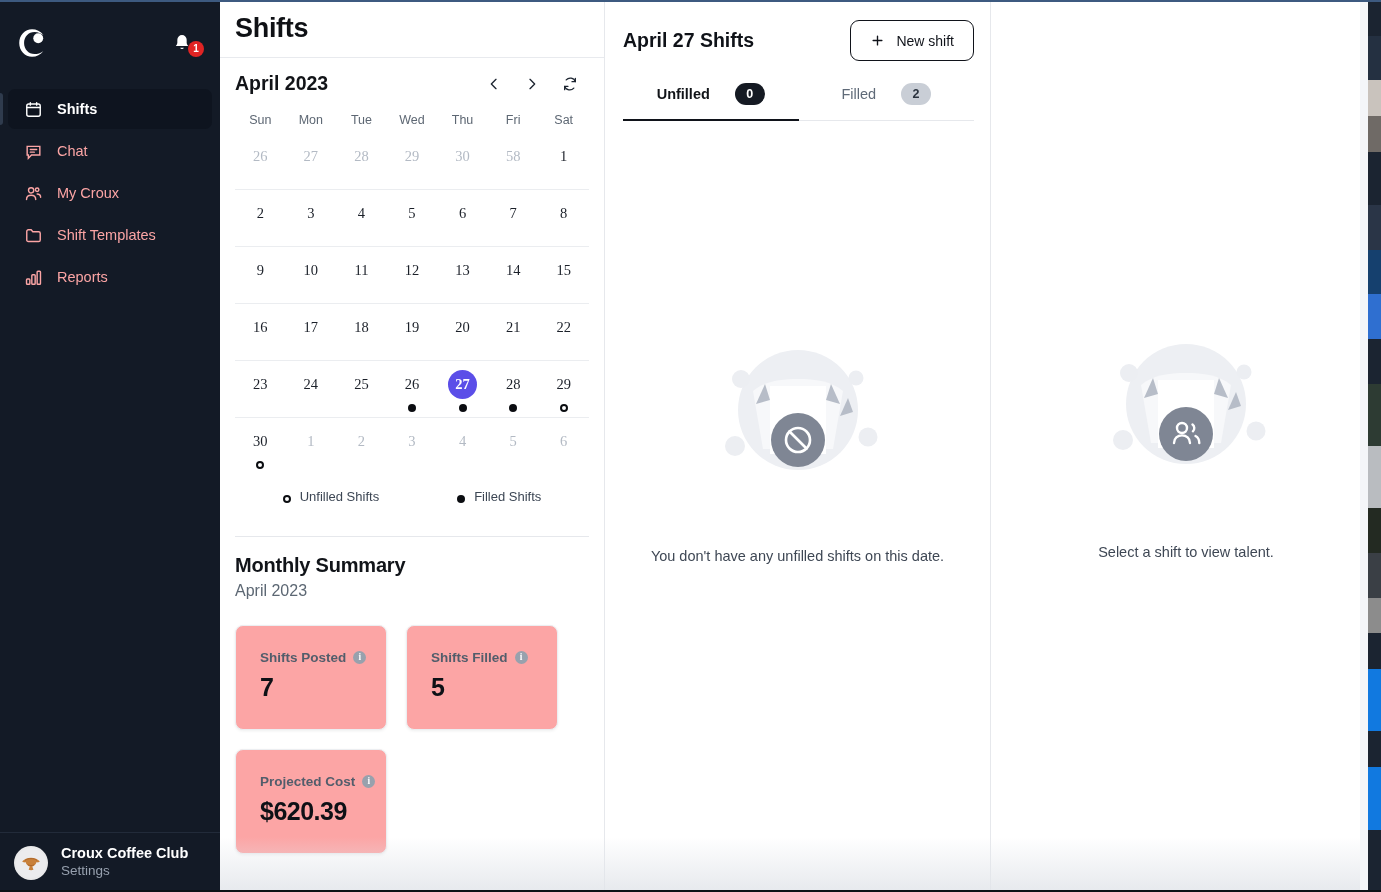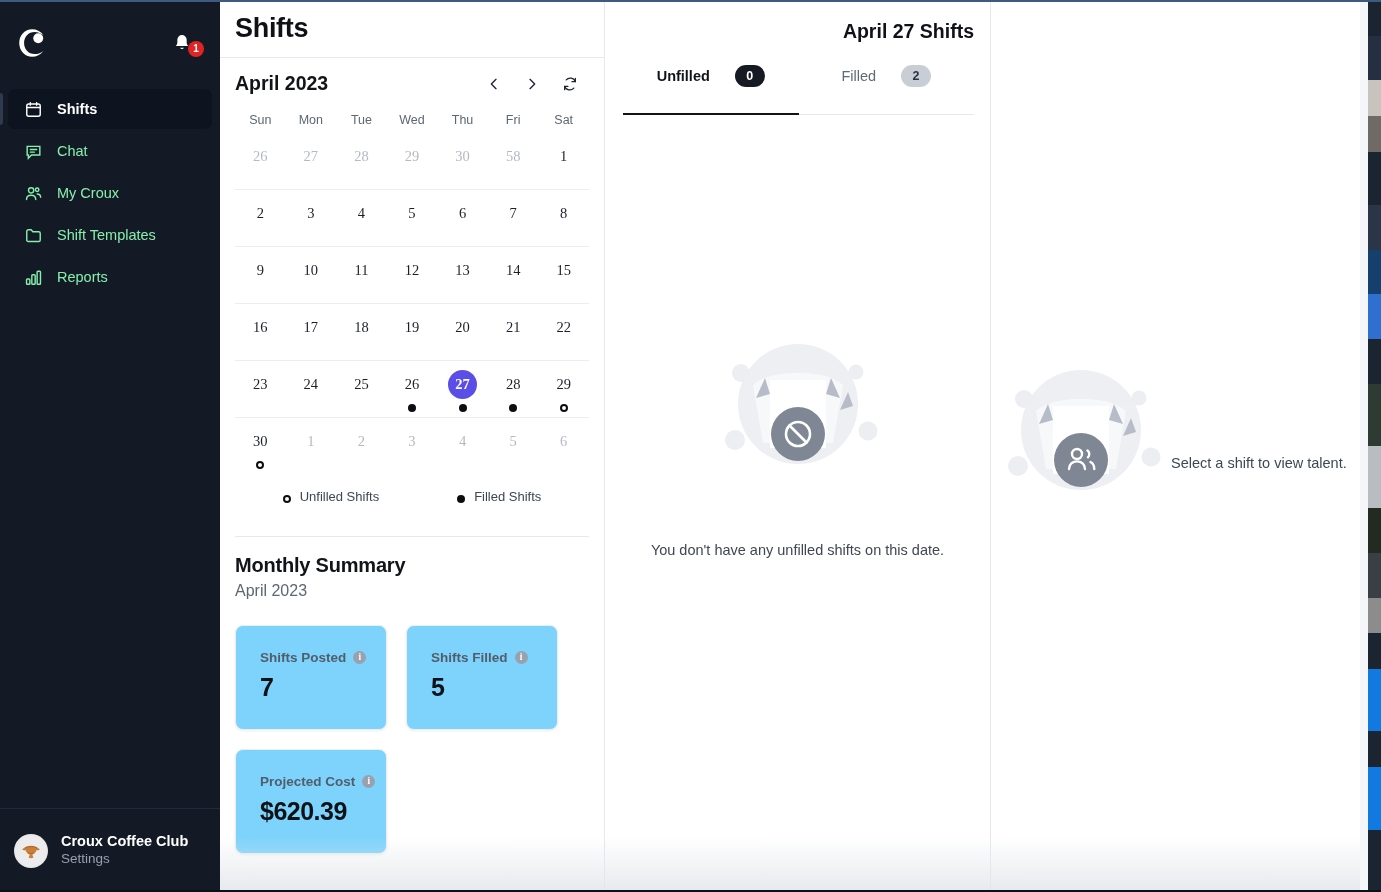--- a/index.html
+++ b/index.html
@@ -67,34 +67,34 @@
     display: flex; align-items: center; justify-content: center;
     padding: 0 4px; line-height: 1;
   }
   .nav { margin-top: 2px; }
   .nav-item {
     position: relative;
     height: 40px; margin: 2px 8px;
     border-radius: 7px;
     display: flex; align-items: center; gap: 14px;
     padding-left: 16px;
-    color: #86efac; cursor: pointer;
+    color: #fca5a5; cursor: pointer;
     font-size: 14.5px;
   }
   .nav-item.active { background: #0e141f; color: #ffffff; font-weight: 700; }
   .nav-item.active::before {
     content: ""; position: absolute; left: -8px; top: 4px;
     width: 3px; height: 32px; background: #2f3b4d; border-radius: 0 3px 3px 0;
   }
   .nav-item svg { width: 19px; height: 19px; flex: 0 0 19px; stroke: currentColor; }
   .nav-label { white-space: nowrap; }
 
   .sb-spacer { flex: 1 1 auto; }
   .sb-footer {
-    height: 84px; border-top: 1px solid #222b3a;
+    height: 60px; border-top: 1px solid #222b3a;
     display: flex; align-items: center; gap: 13px;
     padding: 0 14px; cursor: pointer;
   }
   .avatar {
     width: 34px; height: 34px; border-radius: 50%;
     background: #e9e9ea; flex: 0 0 34px;
     display:flex; align-items:center; justify-content:center;
     overflow: hidden;
   }
   .avatar svg { width: 30px; height: 30px; }
@@ -163,21 +163,21 @@
     border-bottom: 1px solid #e6e8ec;
   }
   .legend-item { display: flex; align-items: center; gap: 9px; font-size: 13px; color: #3c4654; }
 
   .summary { padding: 17px 15px 0 15px; }
   .sum-title { font-size: 20px; font-weight: 700; color: #111419; letter-spacing: -0.2px; }
   .sum-sub { font-size: 16px; color: #5c6773; margin-top: 5px; }
   .cards { display: flex; flex-wrap: wrap; gap: 19px; margin-top: 25px; }
   .card {
     width: 152px; height: 105px;
-    background: #7dd3fc; border: 1px solid #eceef1; border-radius: 8px;
+    background: #fca5a5; border: 1px solid #eceef1; border-radius: 8px;
     box-shadow: 0 1px 3px rgba(20,25,35,0.07);
     padding: 24px 0 0 24px;
   }
   .card-label {
     font-size: 13.5px; color: #525d6b; font-weight: 600;
     display: flex; align-items: center; gap: 7px;
   }
   .info-ico {
     width: 13px; height: 13px; border-radius: 50%;
     background: #98a1ad; color: #fff;
@@ -189,39 +189,39 @@
 
   
   .mid-col {
     width: 386px; flex: 0 0 386px; height: 892px;
     background: #ffffff;
     border-right: 1px solid #e6e8ec;
     display: flex; flex-direction: column;
     position: relative; z-index: 5;
   }
   .mid-head { padding: 20px 16px 0 18px; }
-  .mid-head-row { display: flex; align-items: center; justify-content: flex-end; }
+  .mid-head-row { display: flex; align-items: center; justify-content: space-between; }
   .mid-title { font-size: 19.5px; font-weight: 700; color: #0f1218; }
   .new-shift-btn {
     display: flex; align-items: center; gap: 11px;
     height: 41px; padding: 0 19px;
     border: 1.6px solid #10131a; border-radius: 9px;
     background: #fff; color: #10131a;
     font-size: 14px; font-family: "Liberation Sans", sans-serif;
     cursor: pointer;
   }
   .new-shift-btn svg { width: 15px; height: 15px; stroke: currentColor; }
   .tabs {
     display: flex; margin-top: 22px;
     border-bottom: 1px solid #e6e8ec;
   }
   .tab {
     flex: 1 1 50%;
     display: flex; align-items: center; justify-content: center; gap: 25px;
-    padding-bottom: 26px;
+    padding-bottom: 14px;
     font-size: 14.5px; color: #5f6a78; cursor: pointer;
     border-bottom: 2.5px solid transparent;
     margin-bottom: -1px;
   }
   .tab.active { color: #111418; font-weight: 700; border-bottom-color: #10131a; }
   .tab-count {
     min-width: 30px; height: 22px; border-radius: 11px;
     display: flex; align-items: center; justify-content: center;
     font-size: 12.5px; font-weight: 700; padding: 0 9px;
     background: #c9ced6; color: #2b333f;
@@ -233,22 +233,23 @@
     display: flex; flex-direction: column;
     align-items: center; justify-content: flex-start;
     padding-top: 215px;
   }
   .empty-msg { font-size: 14.5px; color: #3e4754; margin-top: 32px; text-align: right; }
 
   
   .right-col {
     flex: 1 1 auto; height: 892px;
     background: #ffffff;
-    display: flex; 
+    display: flex; flex-direction: column;
     align-items: center; justify-content: flex-start;
+    padding-top: 330px;
     position: relative; z-index: 4;
   }
   .right-msg { font-size: 14.5px; color: #3e4754; margin-top: 34px; }
 
   .illus { position: relative; width: 180px; height: 180px; }
   .bottom-fade {
     position: absolute; left: 220px; bottom: 0; width: 1148px; height: 55px;
     background: linear-gradient(to bottom, rgba(255,255,255,0), rgba(226,229,234,0.85));
     pointer-events: none; z-index: 30;
   }
@@ -594,20 +595,26 @@
           <div class="card-value">$620.39</div>
         </div>
       </div>
     </div>
   </section>
 
   <section class="mid-col">
     <div class="mid-head">
       <div class="mid-head-row">
         <div class="mid-title">April 27 Shifts</div>
+        <button class="new-shift-btn">
+          <svg viewBox="0 0 24 24" fill="none" stroke-width="2.2" stroke-linecap="round">
+              <path d="M12 5v14M5 12h14"></path>
+            </svg>
+          <span>New shift</span>
+        </button>
       </div>
       <div class="tabs">
         <div class="tab active">
           <span>Unfilled</span>
           <span class="tab-count">0</span>
         </div>
         <div class="tab">
           <span>Filled</span>
           <span class="tab-count">2</span>
         </div>

